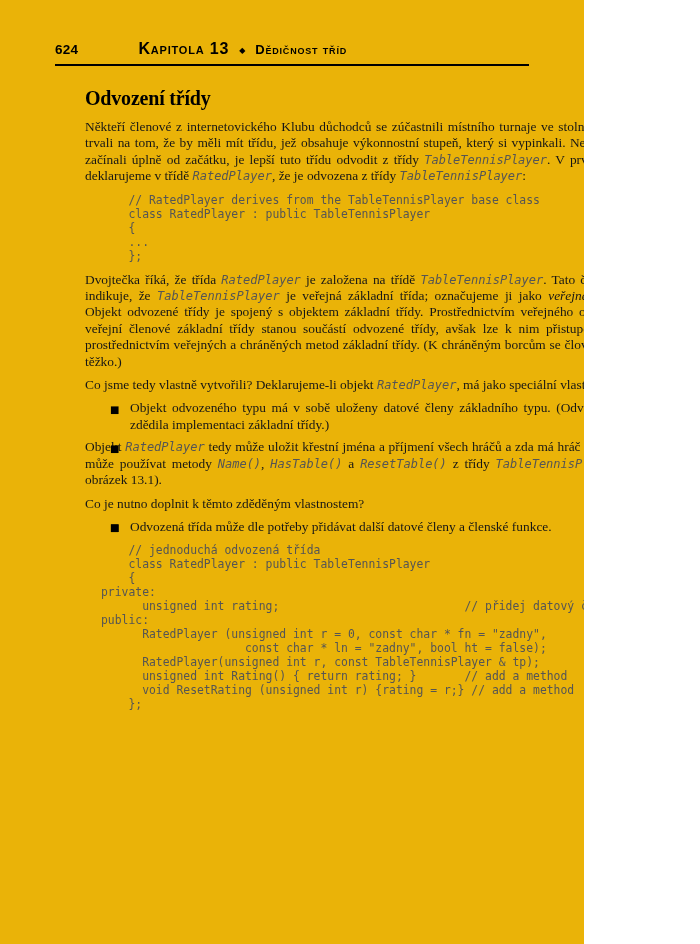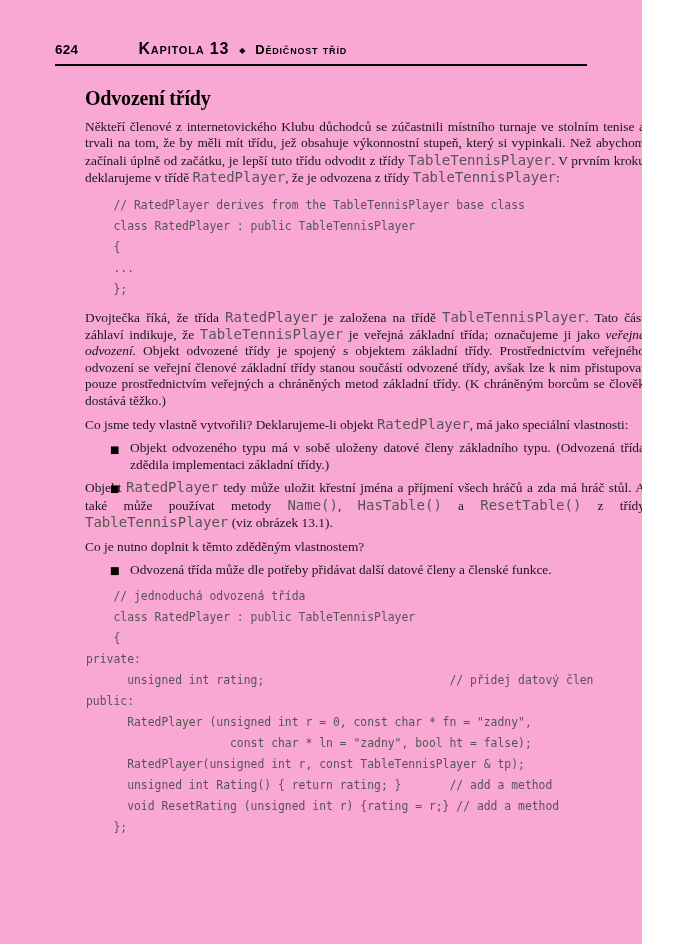--- a/index.html
+++ b/index.html
@@ -1,20 +1,20 @@
 <!DOCTYPE html>
 <html lang="cs"><head>
 <meta charset="utf-8">
 <style>
   * { margin:0; padding:0; box-sizing:border-box; }
   html,body { background:#ffffff; }
   .page {
     position:relative;
-    width:642px; height:944px;
-    background:#f9a8d4;
+    width:584px; height:944px;
+    background:#eab308;
     font-family:"Liberation Serif", serif;
     color:#161616;
     overflow:hidden;
   }
   .header {
     margin:40px 55px 0 55px;
     display:flex;
     align-items:baseline;
     font-family:"Liberation Sans", sans-serif;
     color:#000;
@@ -44,31 +44,32 @@
     text-align:justify;
     margin-bottom:6px;
   }
   .bullet .marker {
     position:absolute; left:25px; top:1.5px;
     font-size:10px; color:#000;
     font-family:"DejaVu Sans", sans-serif;
   }
   code.inline {
     font-family:"DejaVu Sans Mono", monospace;
-    font-size:14px;
+    font-size:12px;
     color:#555;
+    font-style:italic;
   }
   em { font-style:italic;font-family:Liberation Serif, serif; }
   pre.codeblock {
     font-family:"DejaVu Sans Mono", monospace;
     font-size:11.4px;
-    line-height:21px;
+    line-height:14px;
     color:#555;
     white-space:pre;
-    margin:8px 0 9px 1px;
+    margin:8px 0 9px 16px;
   }
 </style>
 </head>
 <body>
 
 <div class="page">
 
   <div class="header">
     <span class="pagenum">624</span>
     <span class="chapter">Kapitola 13</span>

